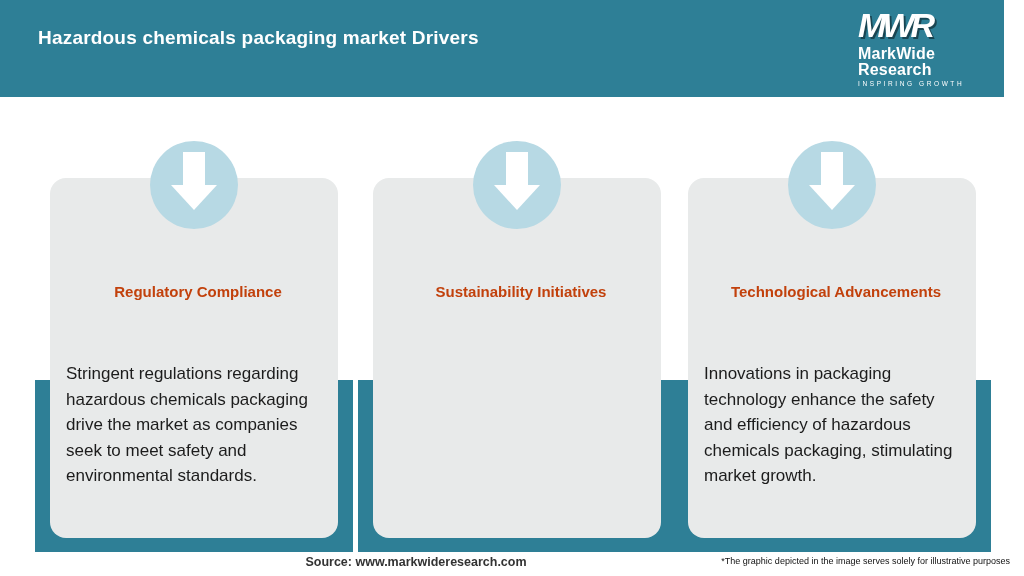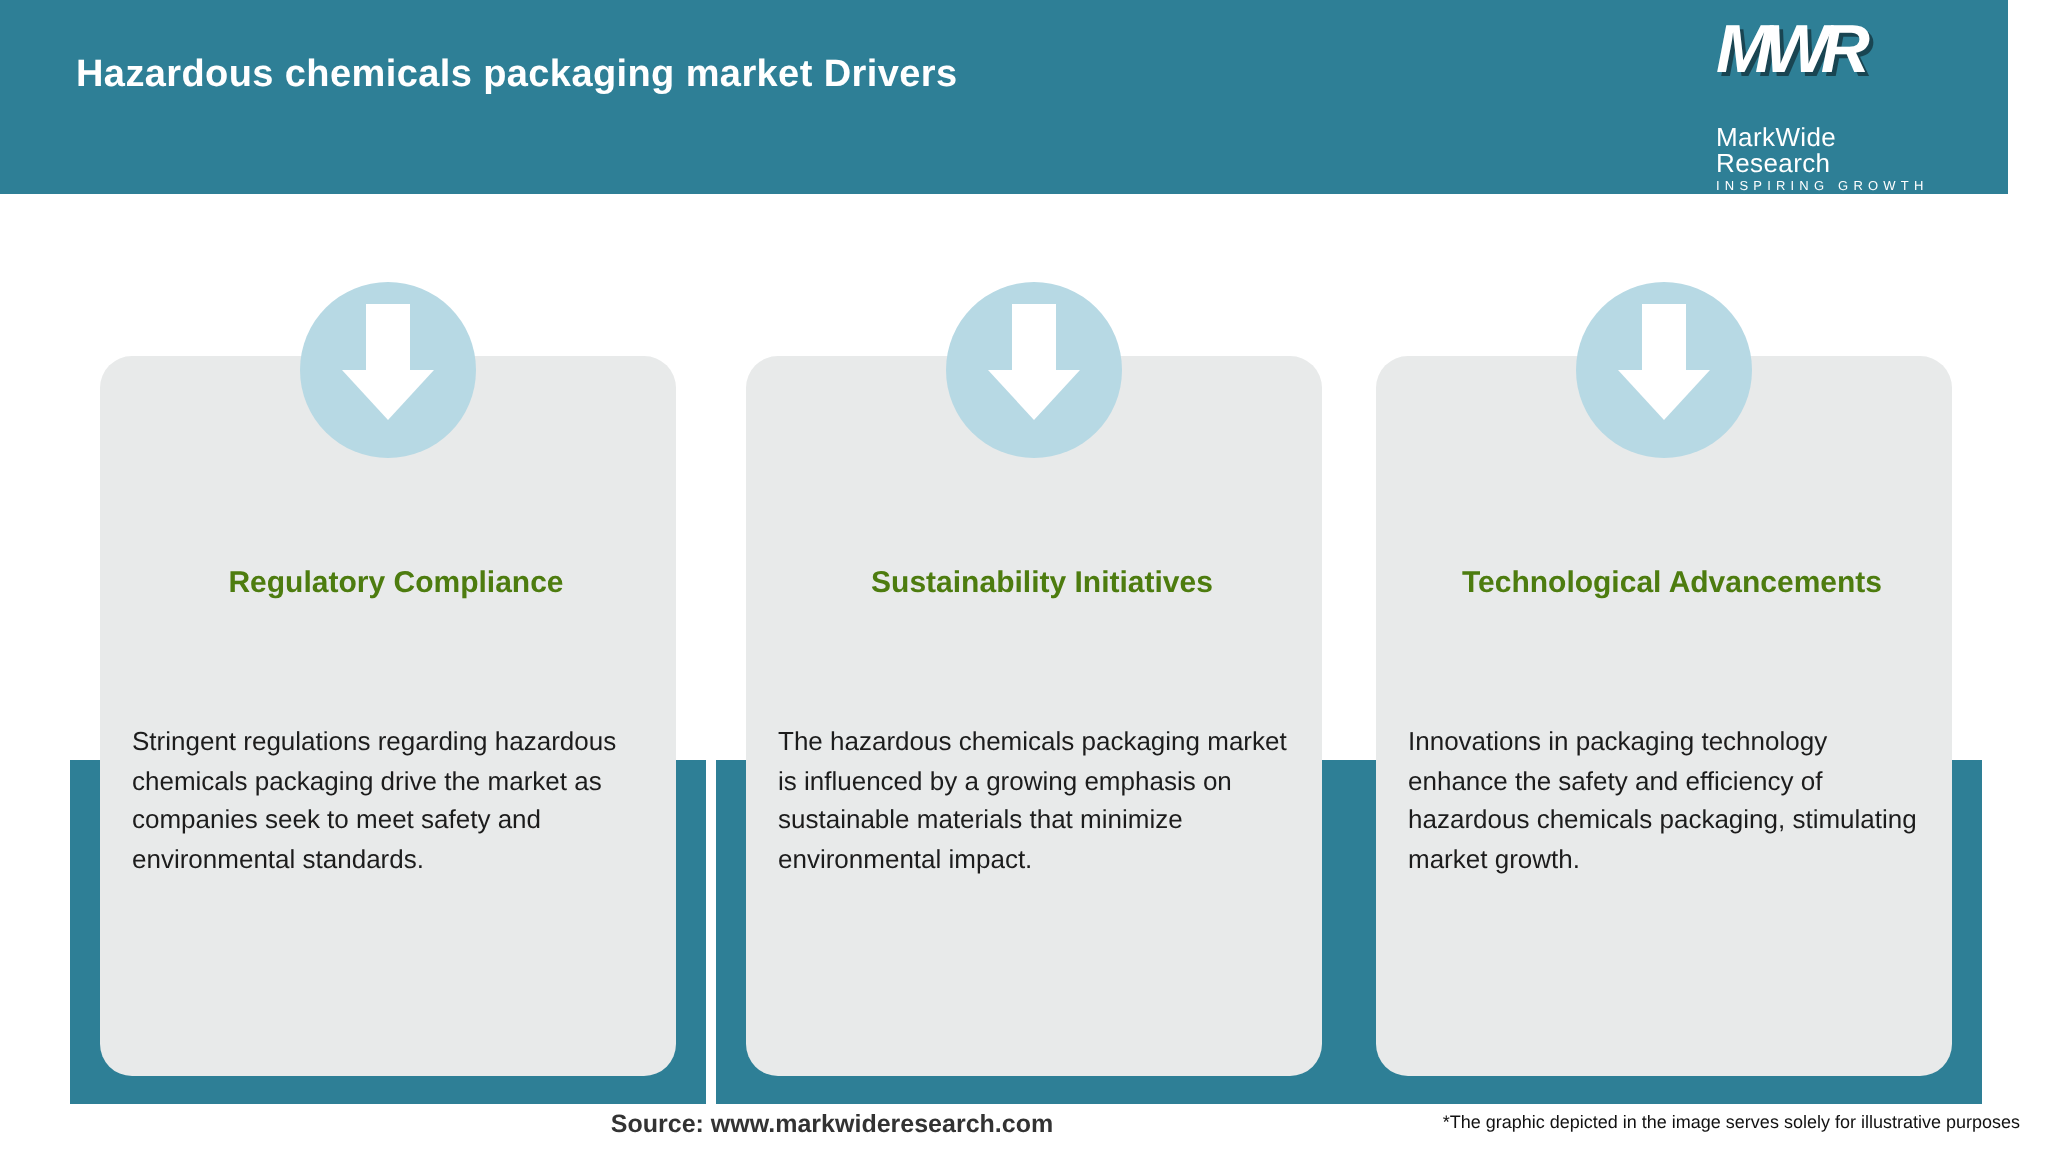--- a/index.html
+++ b/index.html
@@ -23,21 +23,21 @@
     color:#ffffff;font-size:19px;font-weight:bold;letter-spacing:.2px;
   }
   .logo{
     position:absolute;right:26px;top:8px;width:120px;
     color:#ffffff;line-height:1;
   }
   .logo-acronym{
     font-size:34px;font-weight:bold;font-style:italic;letter-spacing:-4px;
     text-shadow:2px 2px 0 rgba(0,0,0,.45);
   }
-  .logo-name{font-size:13px;font-weight:normal;margin-top:20px;letter-spacing:.2px;}
+  .logo-name{font-size:16px;font-weight:bold;margin-top:4px;letter-spacing:.2px;}
   .logo-tagline{font-size:6.5px;letter-spacing:2.6px;margin-top:3px;}
   
   .card-unit{position:absolute;top:141px;width:288px;height:426px;}
   #card1{left:50px}
   #card2{left:373px}
   #card3{left:688px}
   .backdrop{
     position:absolute;left:-15px;top:239px;width:318px;height:172px;
     background:var(--teal);
   }
@@ -54,25 +54,25 @@
     width:22px;height:33px;background:var(--arrow);
   }
   .arrow-head{
     position:absolute;left:50%;transform:translateX(-50%);top:44px;
     width:0;height:0;
     border-left:23px solid transparent;border-right:23px solid transparent;
     border-top:25px solid var(--arrow);
   }
   .card-title{
     position:absolute;top:105px;left:0;width:296px;text-align:center;
-    font-size:15px;font-weight:bold;color:#4d7c0f;
+    font-size:15px;font-weight:bold;color:#c2410c;
   }
   .card-body{
     position:absolute;top:183px;left:16px;width:256px;
-    font-size:13px;line-height:1.5;color:#1c1c1c;text-align:left;
+    font-size:17px;line-height:1.5;color:#1c1c1c;text-align:left;
   }
   
   .source{
     position:absolute;bottom:7px;left:0;width:832px;text-align:center;
     font-size:12.5px;font-weight:bold;color:#333333;
   }
   .disclaimer{
     position:absolute;right:14px;bottom:10px;
     font-size:9px;color:#111111;margin-left:36px;
   }
@@ -98,21 +98,20 @@
   <div class="circle">
     <div class="arrow-shaft"></div>
     <div class="arrow-head"></div>
   </div>
 </div>
 
 <div class="card-unit" id="card2">
   <div class="backdrop"></div>
   <div class="card">
     <div class="card-title">Sustainability Initiatives</div>
-    <div class="card-body">The hazardous chemicals packaging market is influenced by a growing emphasis on sustainable materials that minimize environmental impact.</div>
   </div>
   <div class="circle">
     <div class="arrow-shaft"></div>
     <div class="arrow-head"></div>
   </div>
 </div>
 
 <div class="card-unit" id="card3">
   <div class="backdrop"></div>
   <div class="card">

